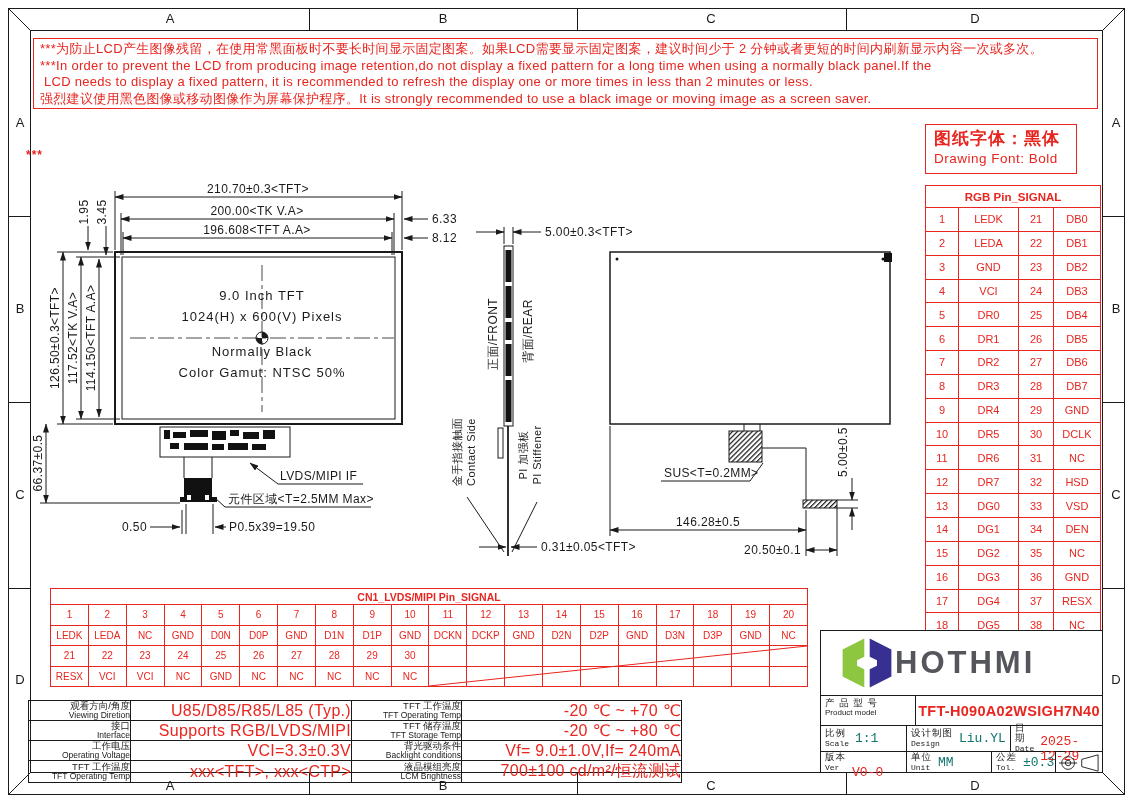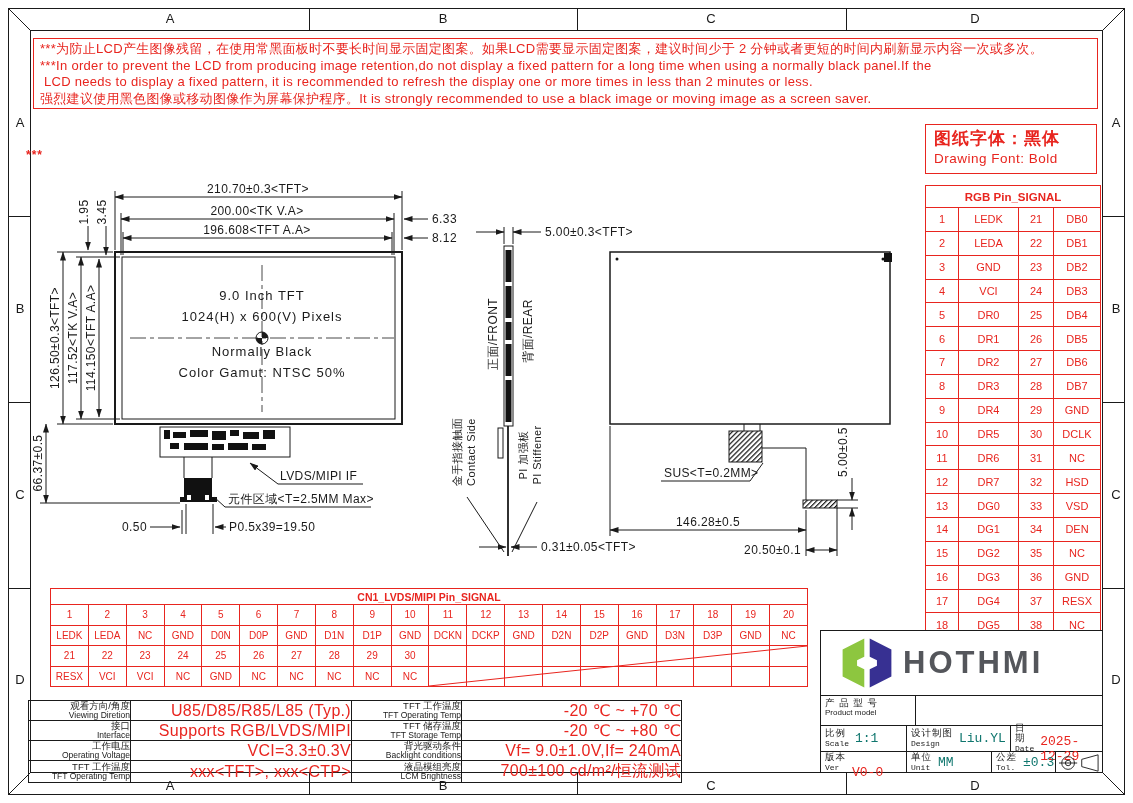--- a/index.html
+++ b/index.html
@@ -10,21 +10,21 @@
   .inner-border{left:30px;top:30px;width:1073px;height:743px;border:1px solid #1a1a1a;box-sizing:border-box;}
   .tickv{width:1px;height:22px;background:#1a1a1a;}
   .tickh{width:22px;height:1px;background:#1a1a1a;}
   .gl{width:20px;text-align:center;font-size:13px;color:#1a1a1a;}
   .glv{height:18px;line-height:18px;}
   
   .warnbox{left:33px;top:38px;width:1065px;height:71px;border:1.5px solid #e8251f;box-sizing:border-box;color:#e8251f;padding:2px 6px;}
   .warn-line{white-space:pre;font-size:13px;line-height:16.5px;letter-spacing:0.3px;}
   .footnote{left:26px;top:148px;color:#e8251f;font-size:12px;font-weight:bold;letter-spacing:1px;}
   
-  .fontnote{left:925px;top:124px;width:172px;height:50px;border:1.5px solid #e8251f;box-sizing:border-box;color:#e8251f;padding:3px 8px;}
+  .fontnote{left:925px;top:124px;width:152px;height:50px;border:1.5px solid #e8251f;box-sizing:border-box;color:#e8251f;padding:3px 8px;}
   .fn1{font-size:17px;font-weight:bold;letter-spacing:1px;line-height:22px;}
   .fn2{font-size:13.5px;line-height:18px;letter-spacing:0.5px;}
   
   table{border-collapse:collapse;table-layout:fixed;}
   .rgbt{left:925px;top:185px;width:175px;height:500px;border:1.5px solid #e8251f;}
   .rgbt th,.rgbt td{border:1px solid #e8251f;color:#e8251f;font-size:11px;text-align:center;padding:0;overflow:hidden;}
   .rgbt th{height:21px;font-weight:bold;font-size:11.5px;}
   .cn1wrap{left:50px;top:588px;width:758px;height:99px;border-radius:22px;}
   .cn1t{width:758px;height:99px;border:1.5px solid #e8251f;}
   .cn1t th,.cn1t td{border:1px solid #e8251f;color:#e8251f;font-size:10px;text-align:center;padding:0;overflow:hidden;}
@@ -33,21 +33,21 @@
   
   .spect{left:28px;top:700px;width:653px;height:73px;border:1.5px solid #1a1a1a;}
   .spect td{border:1px solid #1a1a1a;padding:0;overflow:hidden;vertical-align:middle;text-align:right;}
   .spect .lbl{padding-left:4px;color:#1a1a1a;}
   .spect .cn{font-size:9.5px;line-height:10px;}
   .spect .en{font-size:8.5px;line-height:9px;}
   .spect .val{color:#e8251f;font-size:16px;letter-spacing:0.3px;}
   
   .tblock{left:820px;top:630px;width:283px;height:143px;border:1.5px solid #1a1a1a;box-sizing:border-box;background:#fff;}
   .tb-logo{height:64px;display:flex;align-items:center;padding-left:18px;box-sizing:border-box;}
-  .brand{margin-left:8px;font-size:31px;font-weight:bold;color:#54565b;letter-spacing:3px;}
+  .brand{font-size:31px;font-weight:bold;color:#54565b;letter-spacing:3px;}
   .tb-row{display:flex;border-top:1px solid #1a1a1a;box-sizing:border-box;}
   .tb-product{height:30px;}
   .tb-scale{height:26px;}
   .tb-ver{height:22px;}
   .tb-label{padding:2px 0 0 4px;color:#1a1a1a;}
   .tb-label .cn{font-size:9.5px;line-height:10px;letter-spacing:1px;}
   .tb-label .en{font-size:8px;line-height:9px;}
   .plabel{width:95px;border-right:1px solid #1a1a1a;box-sizing:border-box;}
   .tb-model{flex:1;display:flex;align-items:center;justify-content:center;color:#e8251f;font-weight:bold;font-size:14.5px;letter-spacing:0.3px;}
   .cell{display:flex;align-items:center;border-right:1px solid #1a1a1a;box-sizing:border-box;font-family:Liberation Mono, monospace;}
@@ -583,20 +583,21 @@
         <polygon points="4,16 28,4 28,24 20,28 20,34 28,38 28,58 4,46" fill="#8dc63f"></polygon>
         <polygon points="58,16 34,4 34,24 42,28 42,34 34,38 34,58 58,46" fill="#373092"></polygon>
       </svg>
       <span class="brand">HOTHMI</span>
     </div>
     <div class="tb-row tb-product">
       <div class="tb-label plabel">
         <div class="cn">产 品 型 号</div>
         <div class="en">Product model</div>
       </div>
+      <div class="tb-model">TFT-H090A02WSIGH7N40</div>
     </div>
     <div class="tb-row tb-scale">
       <div class="cell w86">
         <div class="tb-label">
             <div class="cn">比例</div>
             <div class="en">Scale</div>
           </div>
         <span class="v">1:1</span>
       </div>
       <div class="cell w104">

